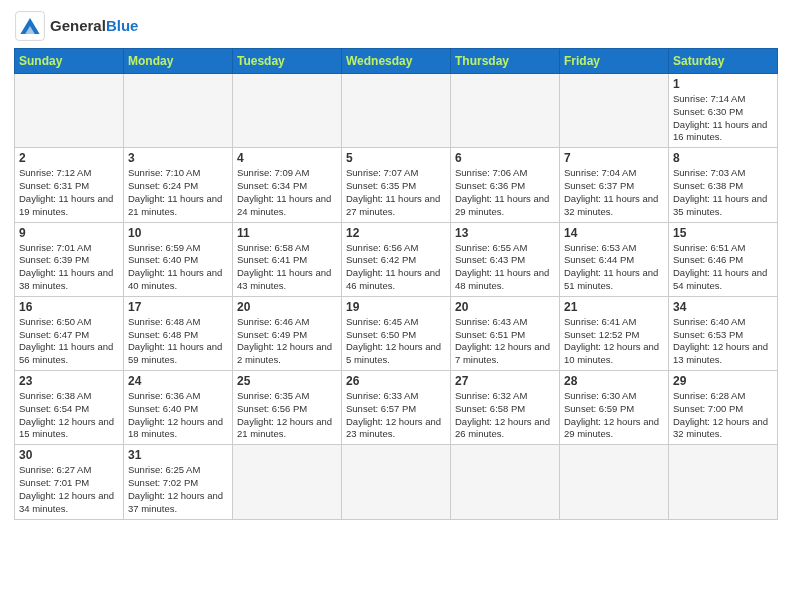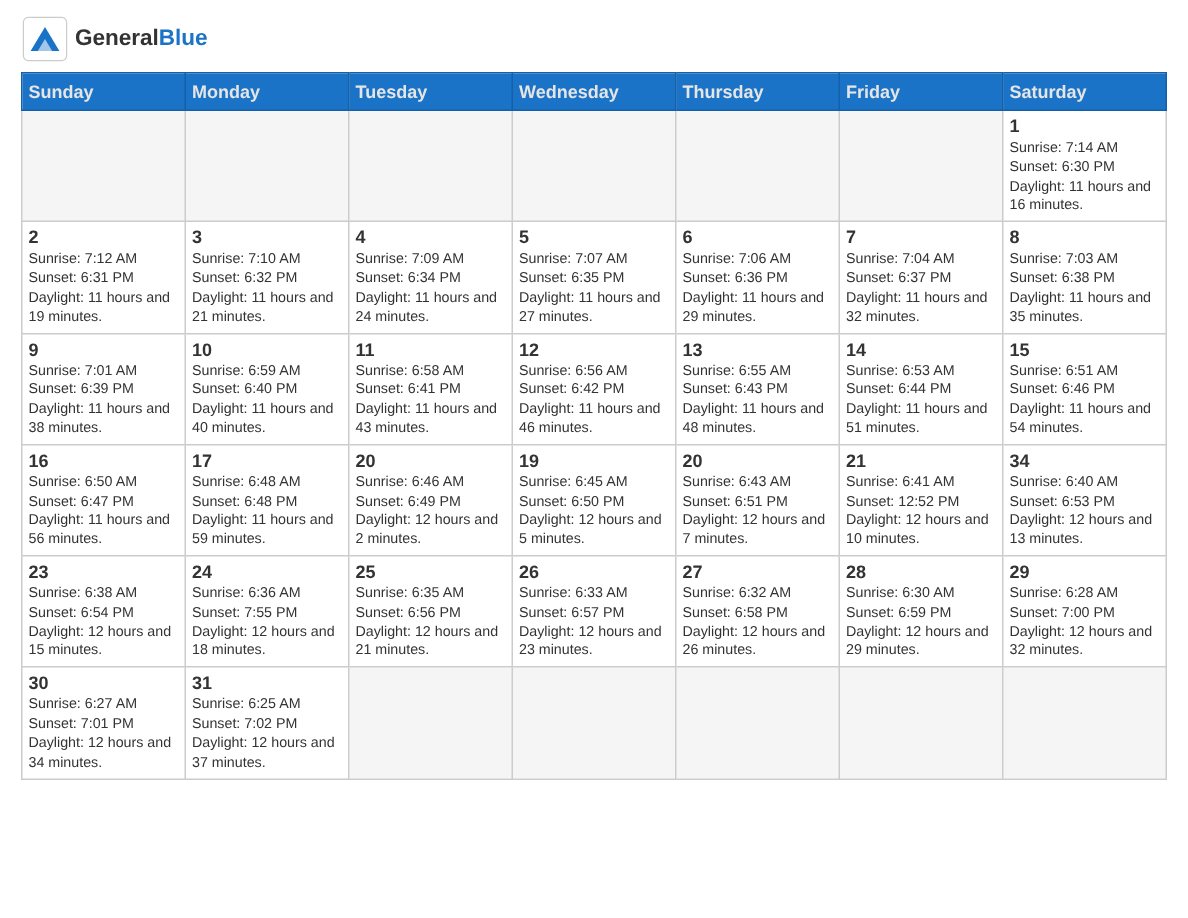--- a/index.html
+++ b/index.html
@@ -44,21 +44,21 @@
       font-size: 14px;
       color: #555;
     }
     .calendar {
       width: 100%;
       border-collapse: collapse;
       border: 1px solid #ccc;
     }
     .calendar th {
       background: #1a73c7;
-      color: #e5e5e5;
+      color: #bef264;
       font-size: 12px;
       font-weight: bold;
       padding: 5px 4px;
       text-align: left;
       border: 1px solid #1560a8;
     }
     .calendar td {
       border: 1px solid #ccc;
       vertical-align: top;
       padding: 3px 4px;
@@ -135,21 +135,21 @@
         <tr>
           <td>
             <span class="day-number">2</span>
             <div class="day-info">Sunrise: 7:12 AM
 Sunset: 6:31 PM
 Daylight: 11 hours and 19 minutes.</div>
           </td>
           <td>
             <span class="day-number">3</span>
             <div class="day-info">Sunrise: 7:10 AM
-Sunset: 6:32 PM
+Sunset: 6:24 PM
 Daylight: 11 hours and 21 minutes.</div>
           </td>
           <td>
             <span class="day-number">4</span>
             <div class="day-info">Sunrise: 7:09 AM
 Sunset: 6:34 PM
 Daylight: 11 hours and 24 minutes.</div>
           </td>
           <td>
             <span class="day-number">5</span>
@@ -267,21 +267,21 @@
         <tr>
           <td>
             <span class="day-number">23</span>
             <div class="day-info">Sunrise: 6:38 AM
 Sunset: 6:54 PM
 Daylight: 12 hours and 15 minutes.</div>
           </td>
           <td>
             <span class="day-number">24</span>
             <div class="day-info">Sunrise: 6:36 AM
-Sunset: 7:55 PM
+Sunset: 6:40 PM
 Daylight: 12 hours and 18 minutes.</div>
           </td>
           <td>
             <span class="day-number">25</span>
             <div class="day-info">Sunrise: 6:35 AM
 Sunset: 6:56 PM
 Daylight: 12 hours and 21 minutes.</div>
           </td>
           <td>
             <span class="day-number">26</span>

